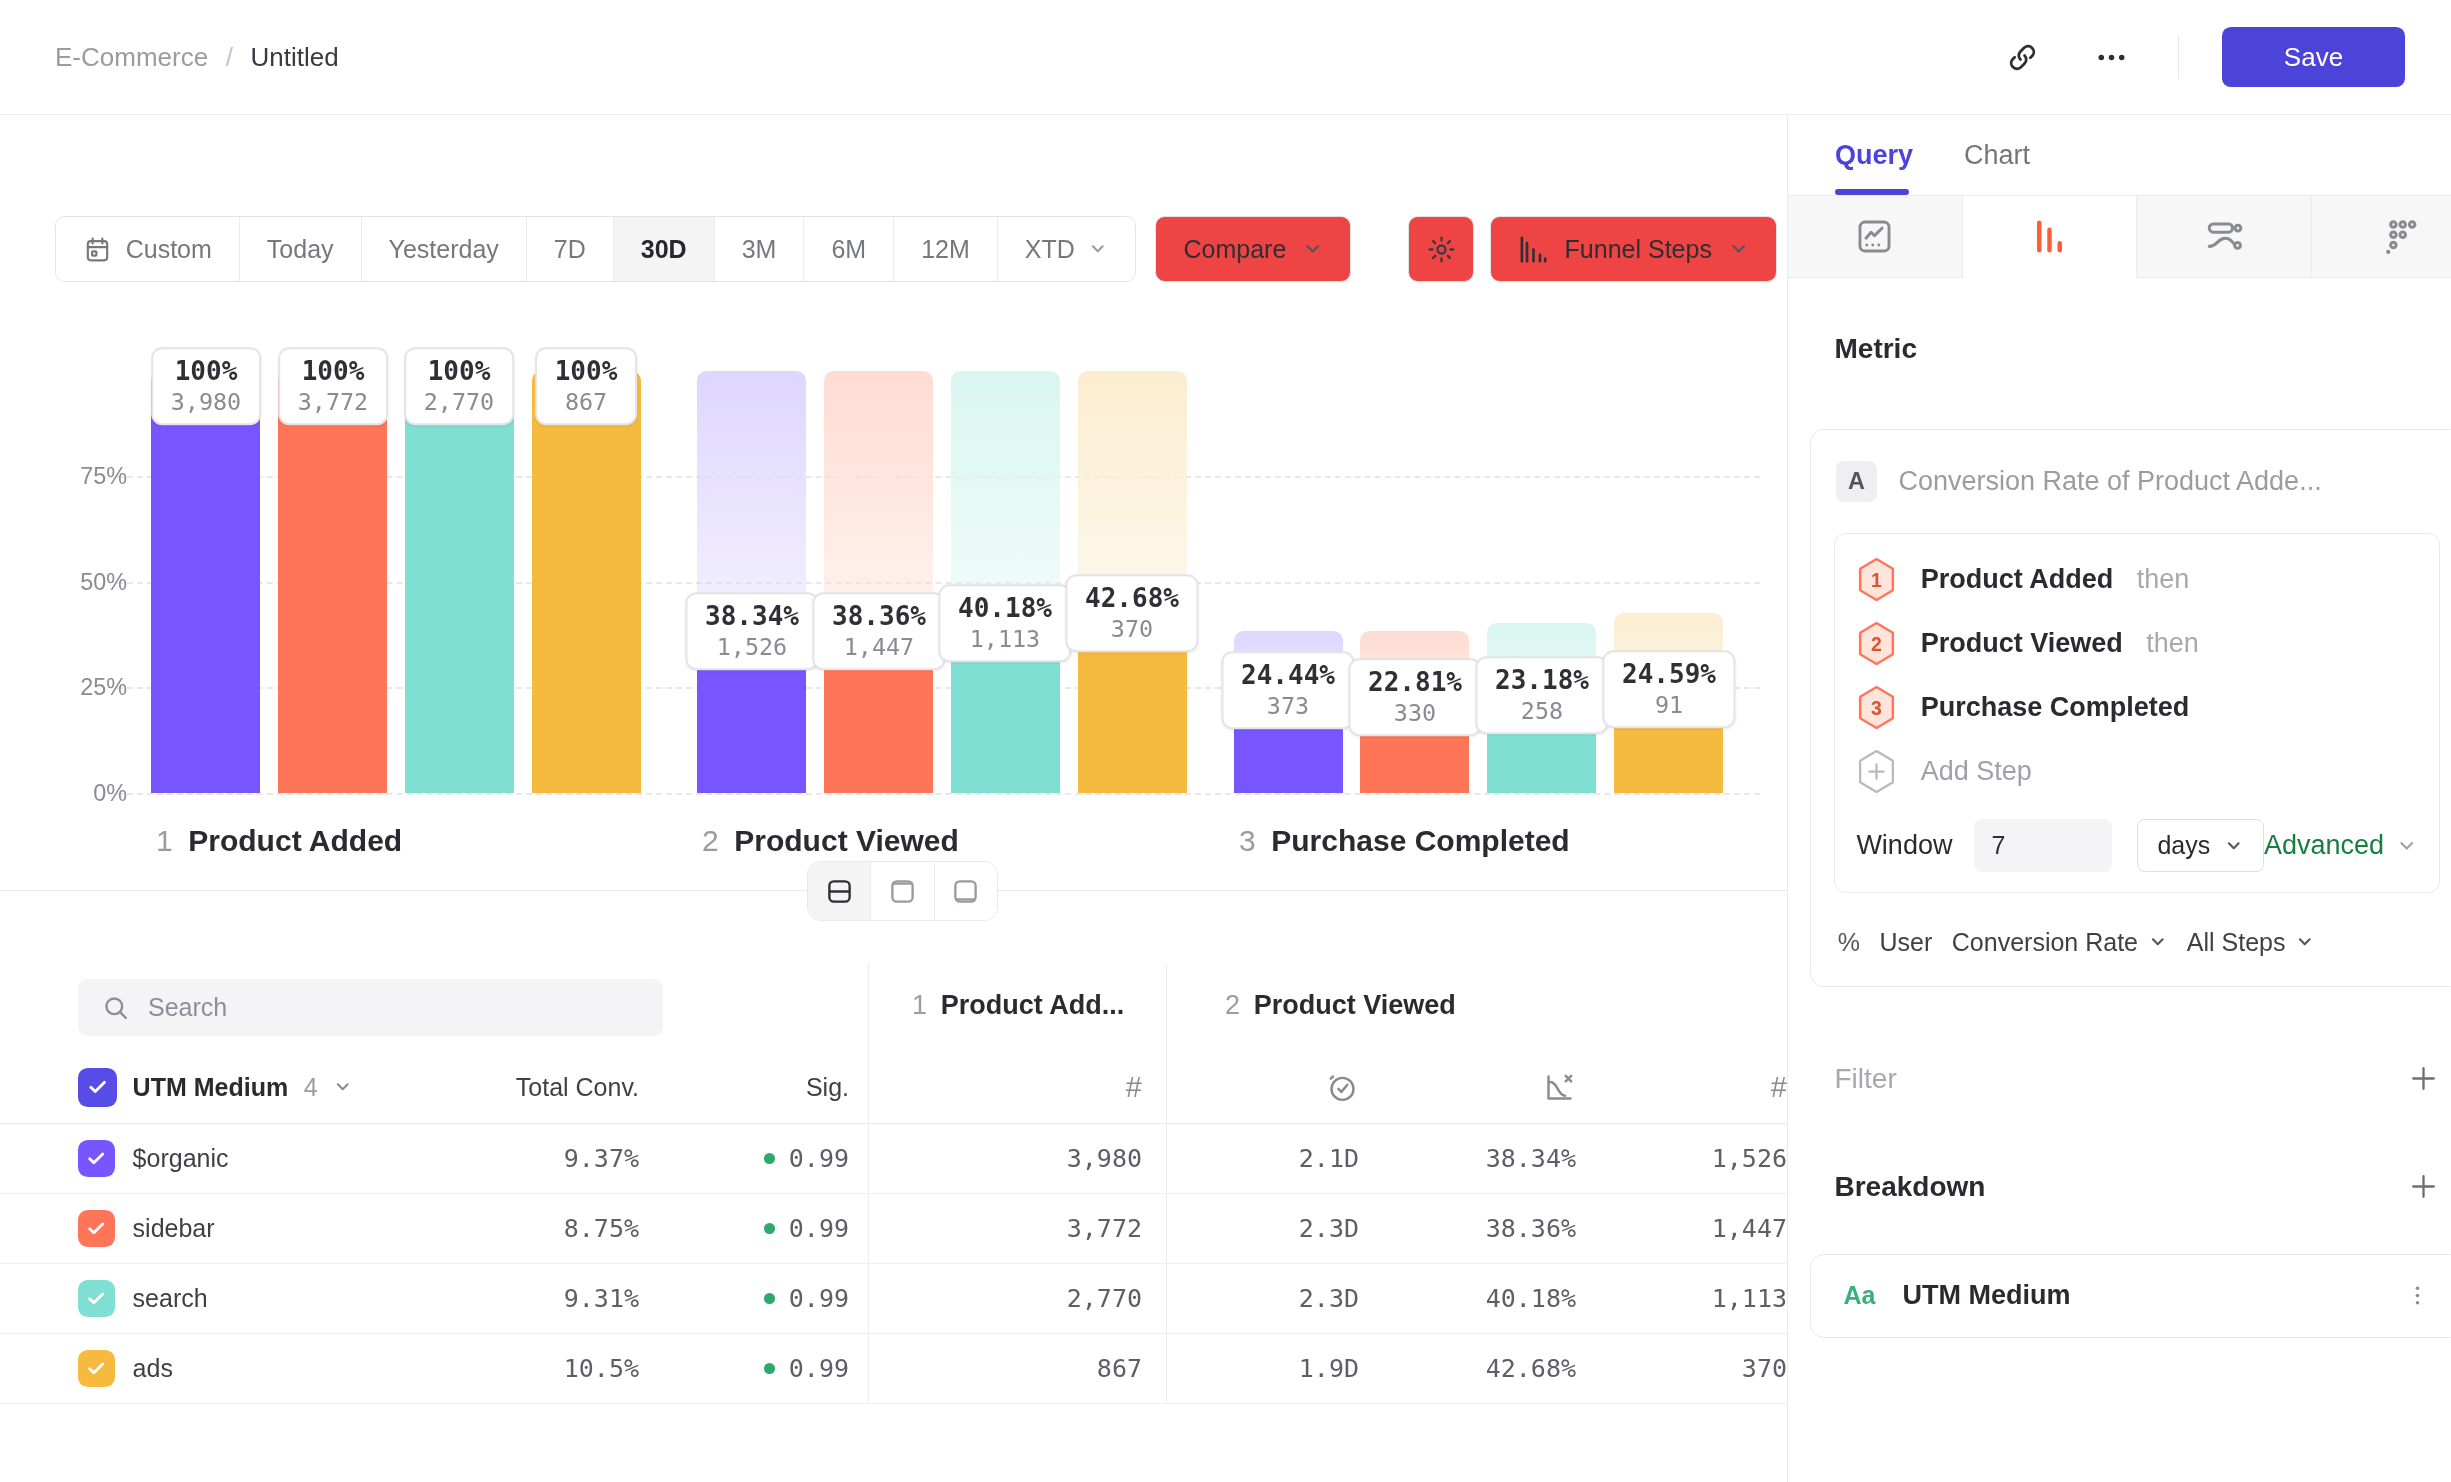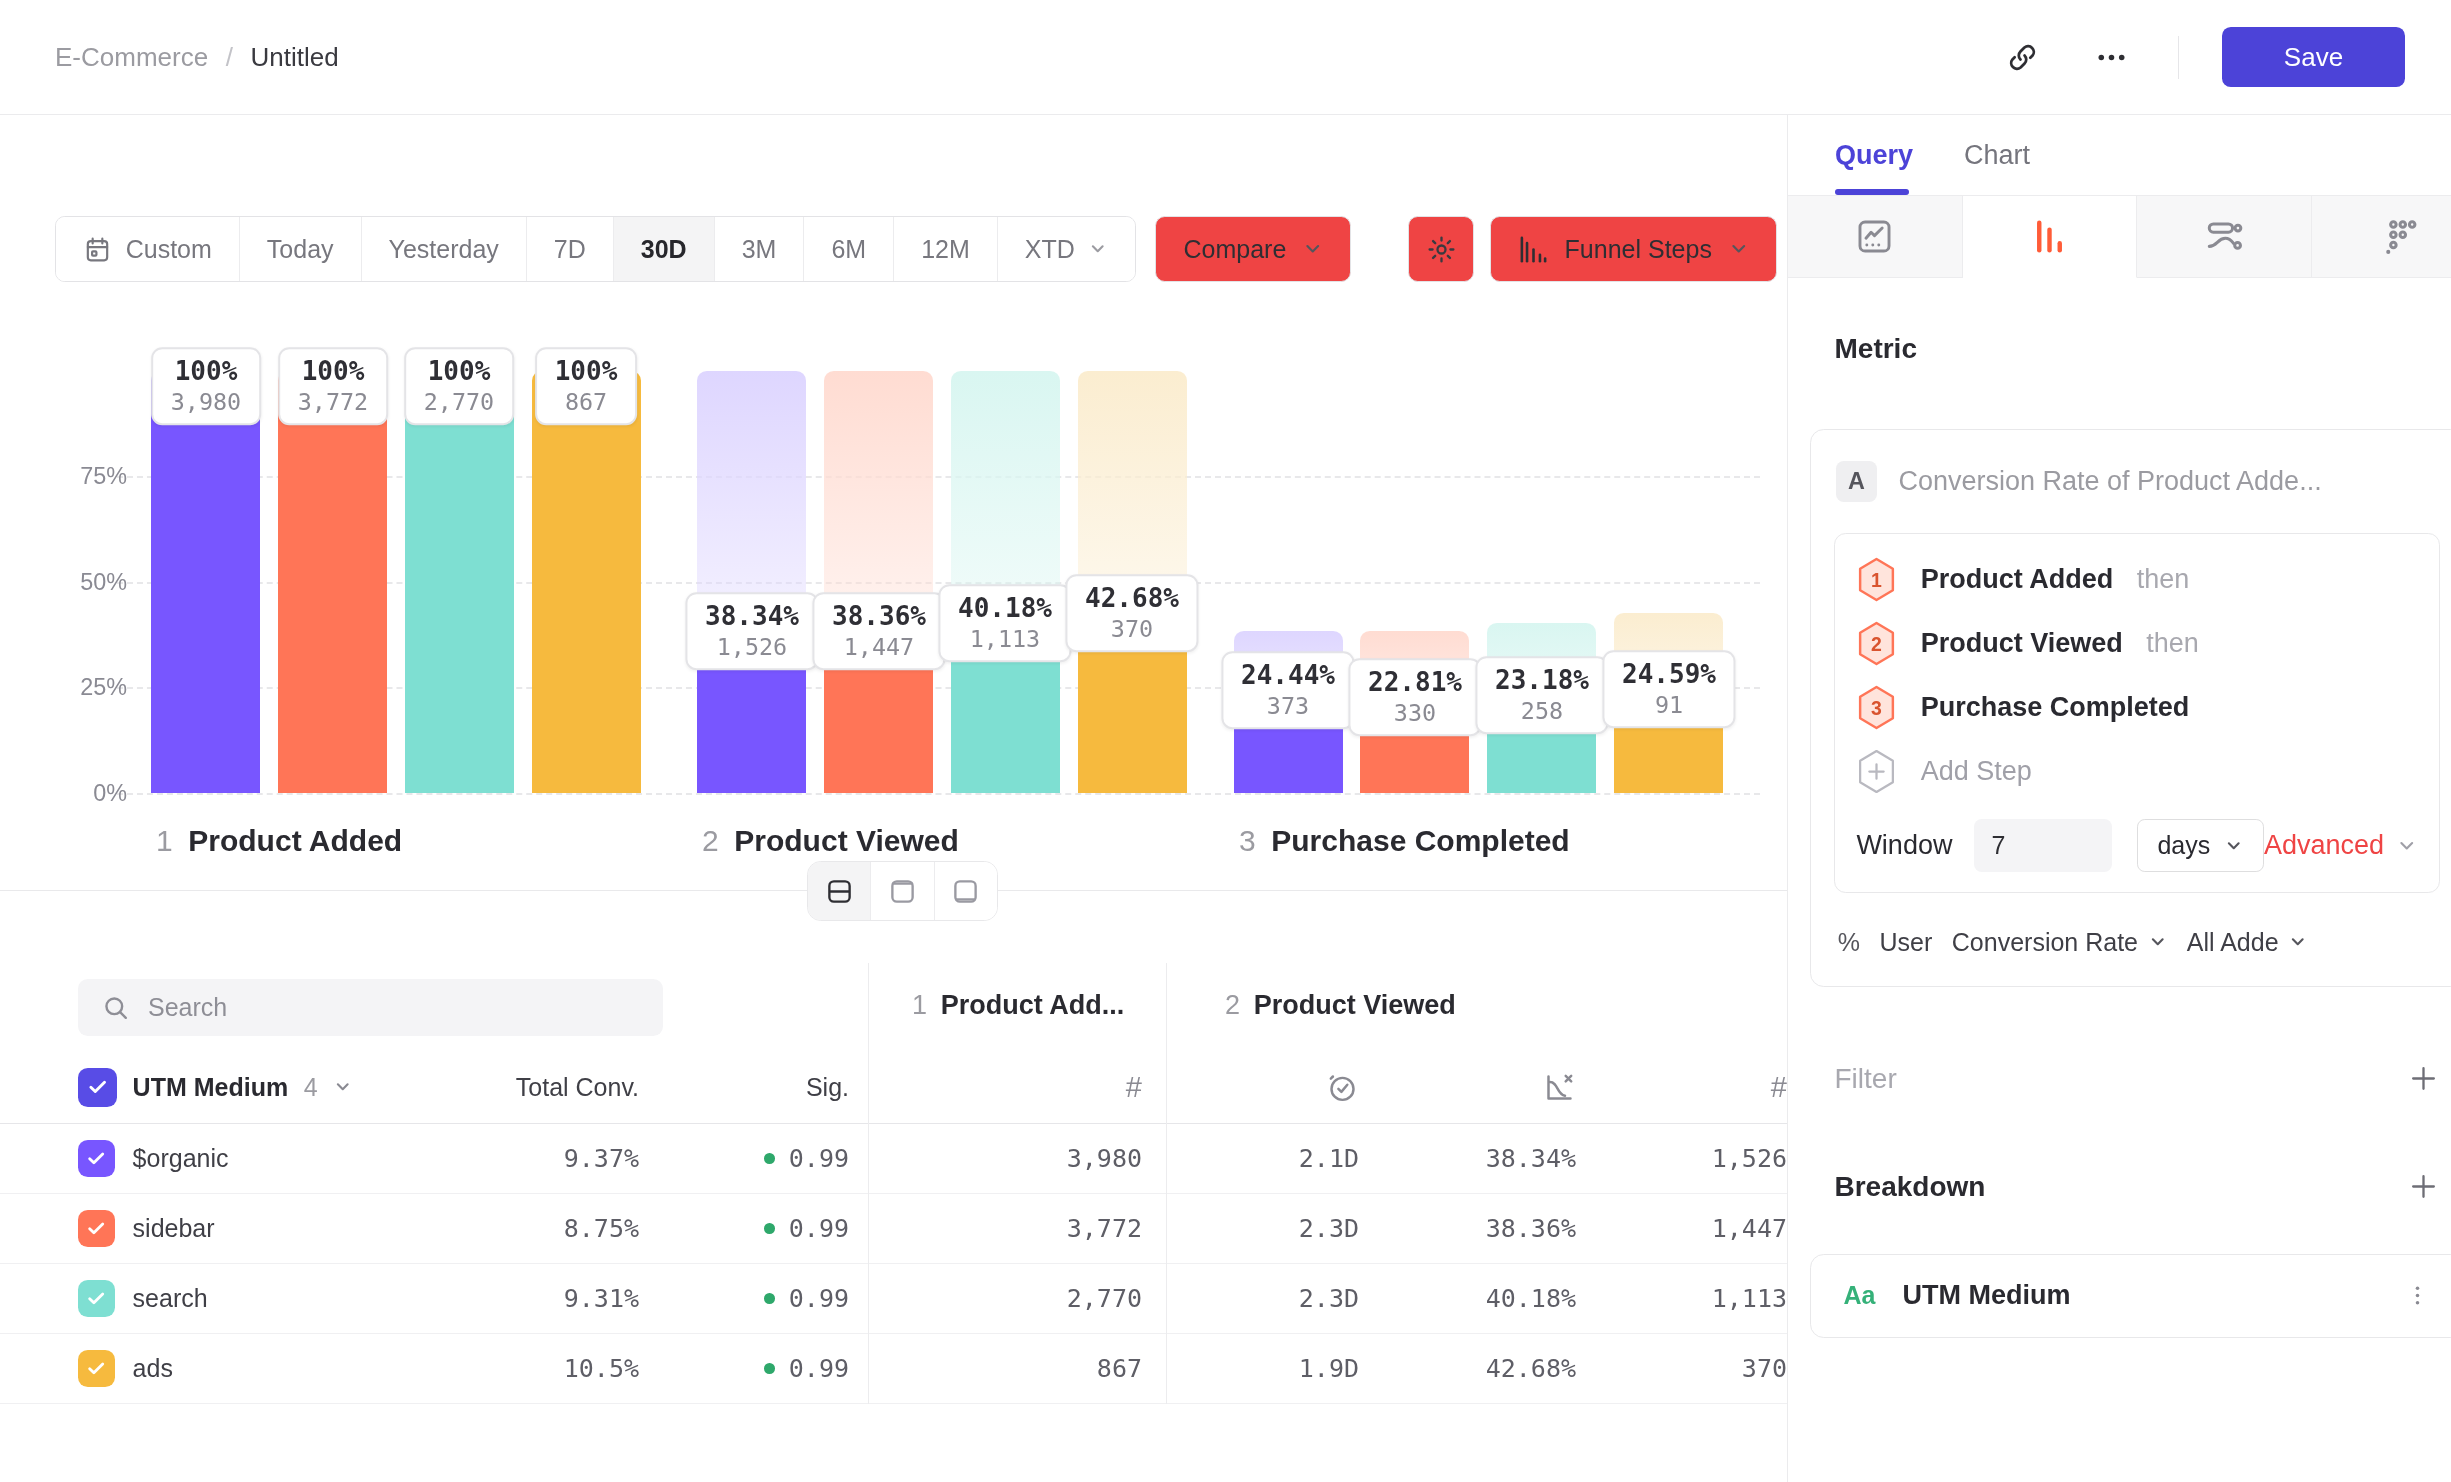--- a/index.html
+++ b/index.html
@@ -120,21 +120,21 @@
   .step-row { display:flex; align-items:center; gap:23.4px; height:64px; cursor:pointer; }
   .step-row .s-label { font-size:27px; font-weight:600; color:#2a2a30; }
   .step-row .s-then { font-size:27px; color:#a8a8af; }
   .step-row.add .s-label { color:#a0a0a8; font-weight:400; }
   .window-row { display:flex; align-items:center; margin-top:15.6px; }
   .window-row .w-label { font-size:27px; color:#2a2a30; }
   .w-input { width:138px; height:53px; margin-left:21.5px; background:#f4f4f6; border:none; border-radius:7.8px;
     font-size:25px; color:#2e2e33; padding:0 17.6px; font-family:inherit; outline:none; }
   .w-unit { height:53px; margin-left:25px; border:1px solid #dededf; border-radius:7.8px; background:#fff;
     display:flex; align-items:center; gap:13.7px; padding:0 19.5px; font-size:25px; color:#2a2a30; cursor:pointer; }
-  .w-advanced { margin-left:auto; display:flex; align-items:center; gap:11.7px; font-size:27px; color:#ef4444; cursor:pointer; }
+  .w-advanced { margin-left:auto; display:flex; align-items:center; gap:11.7px; font-size:27px; color:#15803d; cursor:pointer; }
   .measure-row { display:flex; align-items:center; gap:19.5px; margin-top:35px; padding:0 3.9px; font-size:25px; color:#3f3f46; }
   .measure-row .pct-sign { color:#55555c; }
   .measure-row .m-item { display:flex; align-items:center; gap:9.8px; cursor:pointer; font-weight:500; }
   .breakdown-on-row { display:flex; align-items:center; gap:11.7px; margin-top:29px; padding:0 3.9px;
     font-size:25px; color:#3f3f46; font-weight:500; cursor:pointer; }
   .section-row { display:flex; align-items:center; margin-top:76px; padding:0 25px; }
   .section-row .sec-label { font-size:28px; }
   .sec-label.muted { color:#a8a8af; }
   .sec-label.strong { font-weight:700; color:#2a2a30; }
   .plus-btn { margin-left:auto; background:none; border:none; cursor:pointer; color:#6e6e76; }
@@ -649,21 +649,21 @@
         <div class="measure-row">
           <span class="pct-sign">%</span>
           <span class="m-item">User</span>
           <span class="m-item">
             <span>Conversion Rate</span>
             <svg width="19.5" height="19.5" viewBox="0 0 24 24" fill="none" stroke="#55555c" stroke-width="2.6" stroke-linecap="round" stroke-linejoin="round">
                 <path d="m6 9 6 6 6-6"></path>
               </svg>
           </span>
           <span class="m-item">
-            <span>All Adde</span>
+            <span>All Steps</span>
             <svg width="19.5" height="19.5" viewBox="0 0 24 24" fill="none" stroke="#55555c" stroke-width="2.6" stroke-linecap="round" stroke-linejoin="round">
                 <path d="m6 9 6 6 6-6"></path>
               </svg>
           </span>
         </div>
       </div>
 
       <div class="section-row">
         <span class="sec-label muted">Filter</span>
         <button class="plus-btn">

